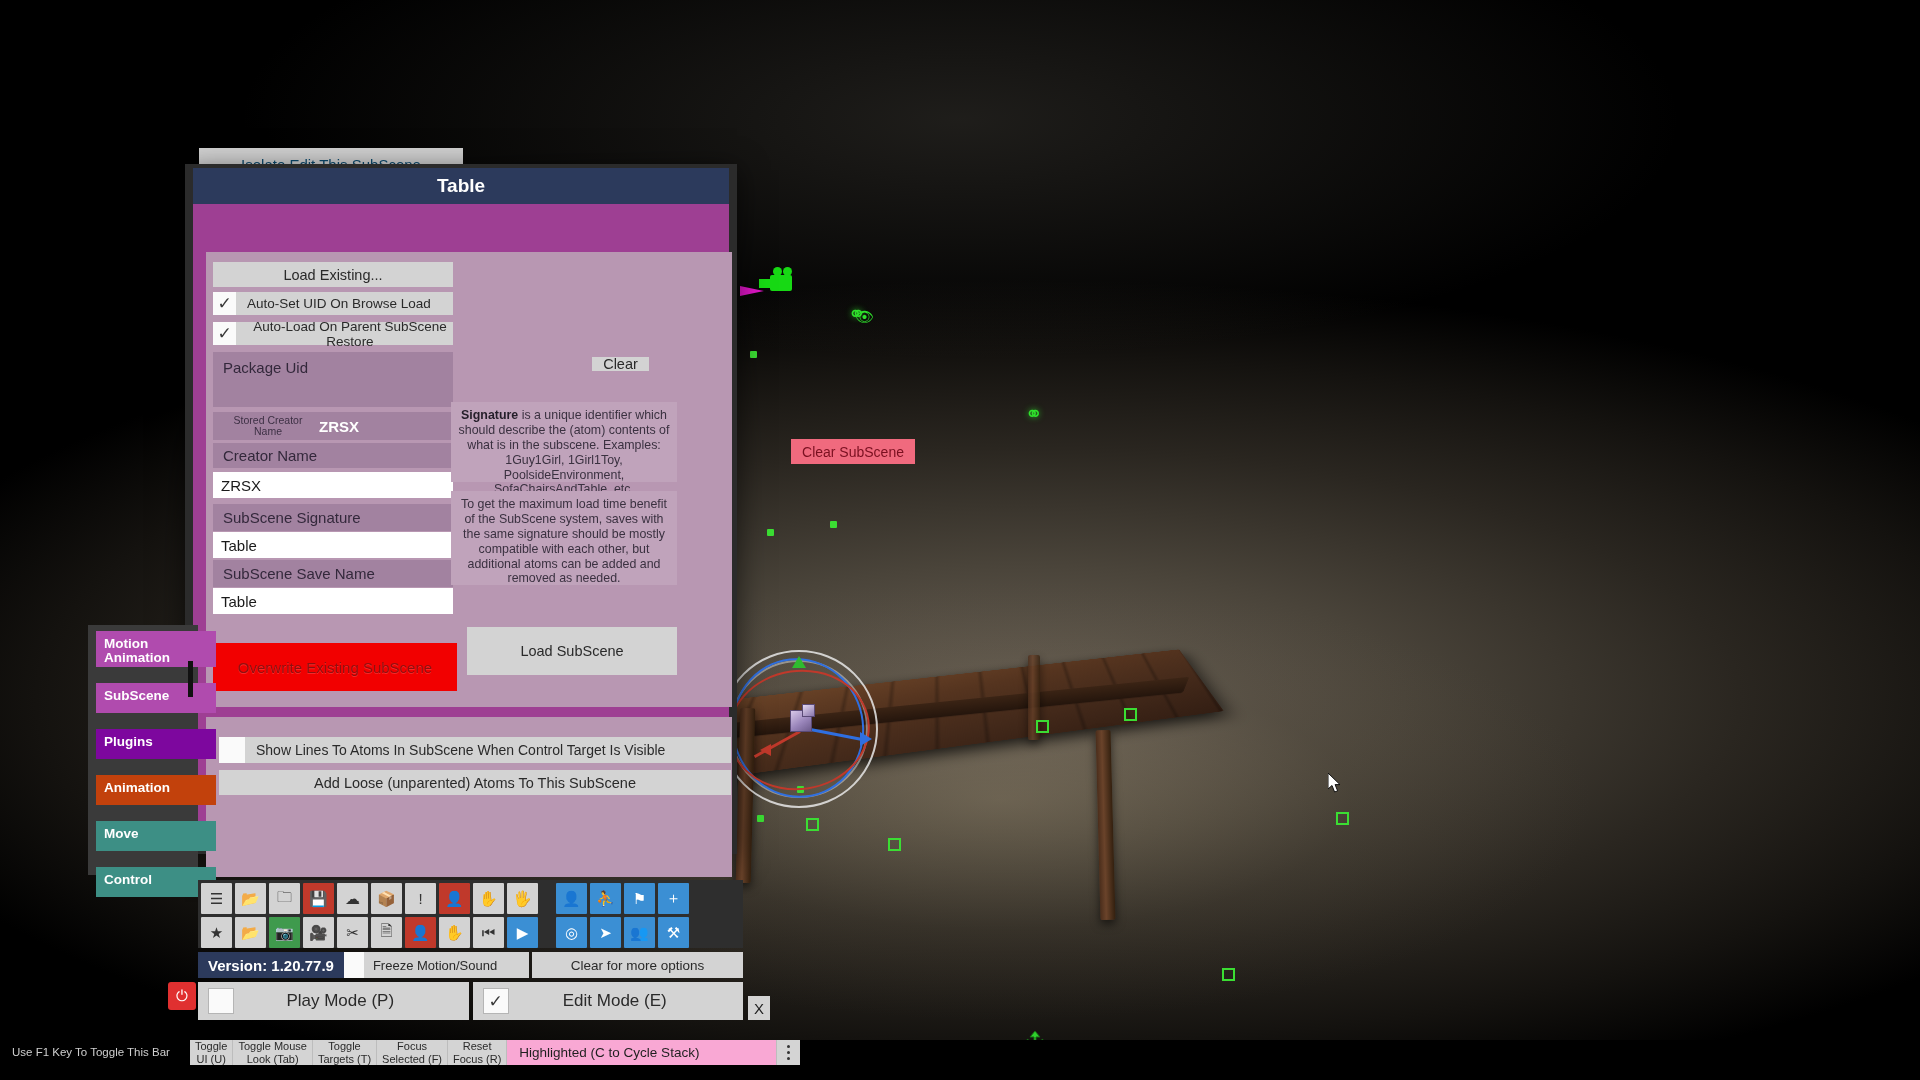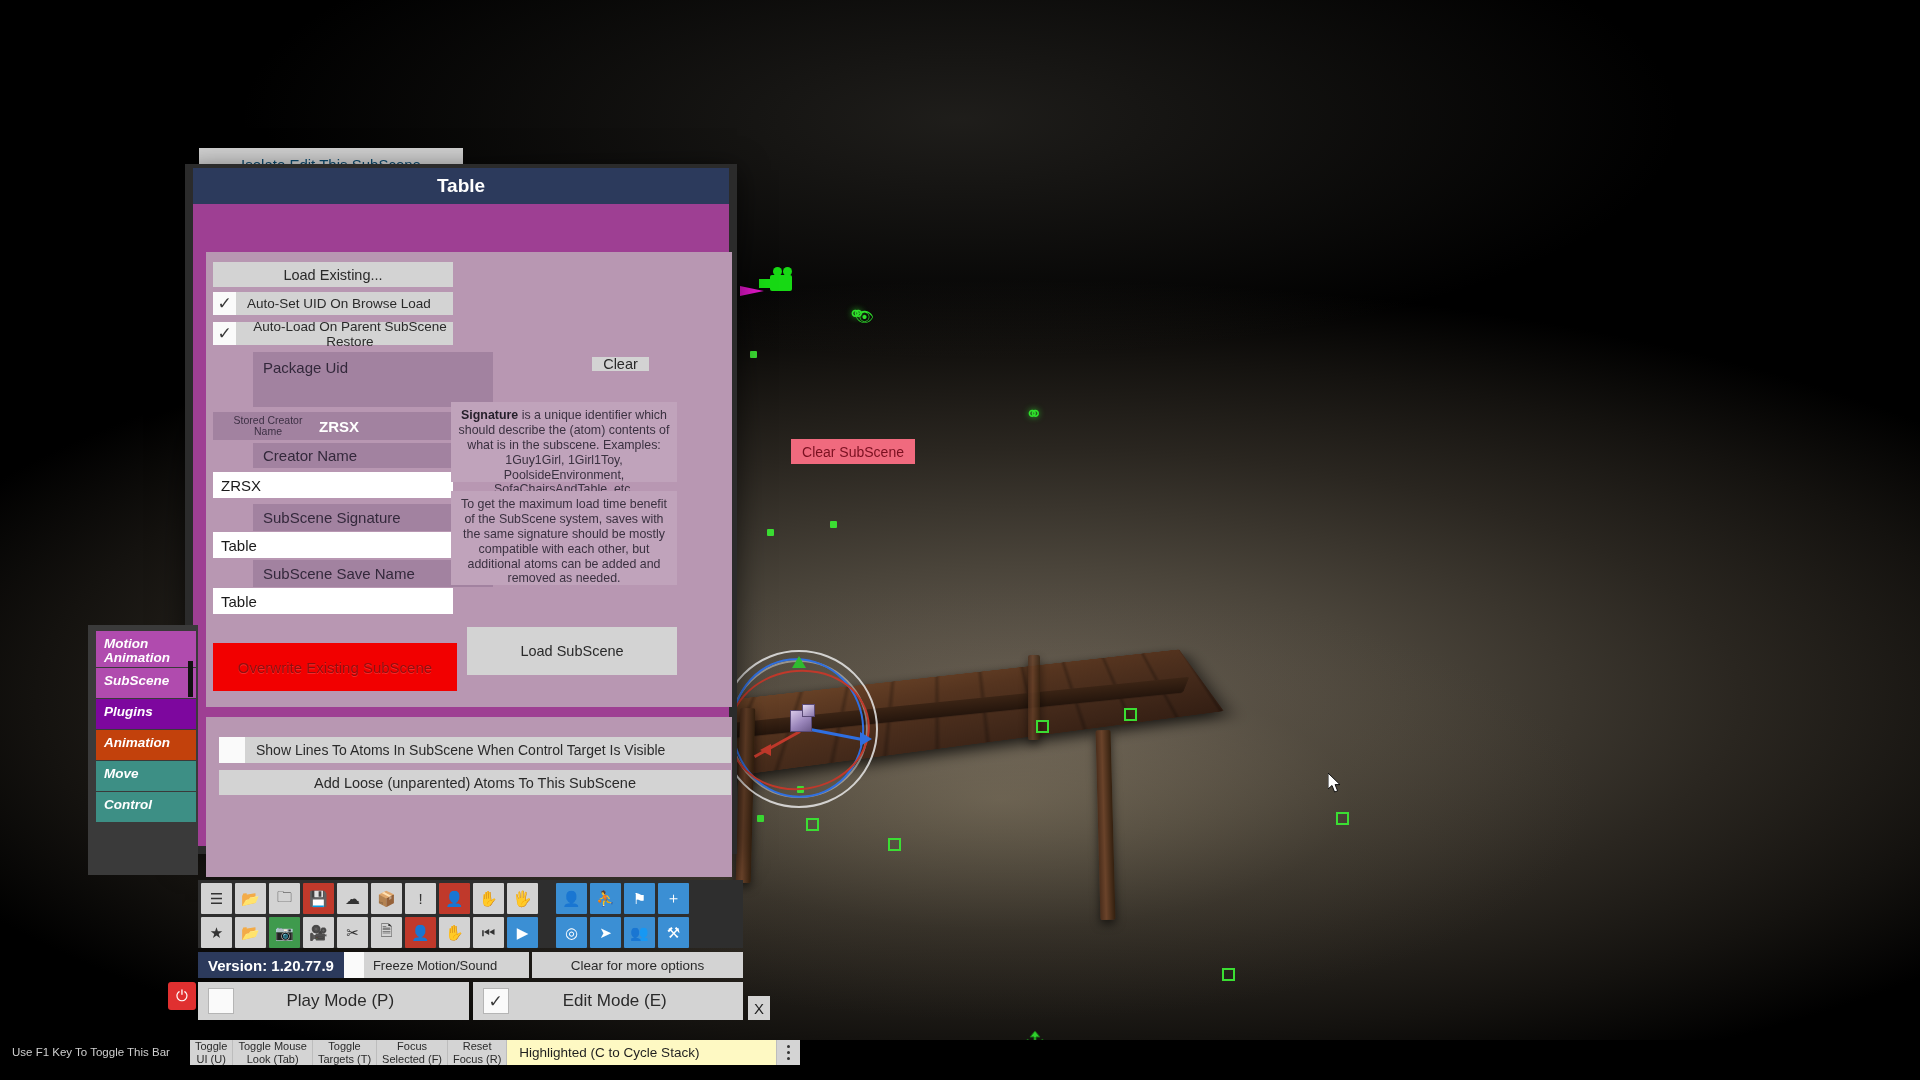--- a/index.html
+++ b/index.html
@@ -165,21 +165,21 @@
   }
   .cb-box {
     width: 23px; height: 23px; background: #fafafa; flex: 0 0 23px;
     display: flex; align-items: center; justify-content: center;
     color: #3a3a3a; font-size: 17px; line-height: 1;
   }
   .cb-label { font-size: 13.5px; color: #2a2a2a; padding-left: 11px; }
 
   .field-head {
     background: #a282a0; color: #33283b; font-size: 15px;
-    display: flex; align-items: center; padding-left: 10px; margin-left: 40px;
+    display: flex; align-items: center; padding-left: 10px;
   }
   .text-input {
     background: #fff; color: #1a1a1a; font-size: 15px;
     display: flex; align-items: center; padding-left: 8px;
   }
   .info-box {
     background: #c0a3bb; color: #3a3140; font-size: 12.4px; line-height: 1.20;
     padding: 6px 7px;
   }
   .info-box b { color: #241e29; }
@@ -222,22 +222,22 @@
   }
 
   #cb-showlines { position: absolute; left: 26px; top: 533px; width: 512px; height: 26px; }
   #cb-showlines .cb-box { width: 26px; height: 26px; flex: 0 0 26px; }
   #cb-showlines .cb-label { font-size: 14px; }
   #add-loose-btn { position: absolute; left: 26px; top: 566px; width: 512px; height: 25px; }
 
   
   #tab-rail { position: absolute; left: 88px; top: 625px; width: 110px; height: 250px; background: #3a3a3a; padding: 6px 0 0 8px; }
   .tab {
-    width: 100px; margin-bottom: 1px; padding: 6px 8px;
-    color: #fff; font-size: 13.5px; font-weight: bold; line-height: 1.05; cursor: pointer; font-style: italic;
+    width: 120px; margin-bottom: 16px; padding: 6px 8px;
+    color: #fff; font-size: 13.5px; font-weight: bold; line-height: 1.05; cursor: pointer;
   }
   .tab-motion { background: #b04bae; height: 36px; }
   .tab-subscene { background: #b04bae; height: 30px; }
   .tab-plugins { background: #7d079e; height: 30px; }
   .tab-animation { background: #c2410c; height: 30px; }
   .tab-move { background: #3d8f85; height: 30px; }
   .tab-control { background: #3d8f85; height: 30px; }
   #tab-sel-marker { position: absolute; left: 188px; top: 661px; width: 5px; height: 36px; background: #111; }
 
   
@@ -269,21 +269,21 @@
   #close-x { position: absolute; left: 748px; top: 996px; width: 22px; height: 24px;
     background: #d3d3d3; color: #222; font-size: 15px;
     display: flex; align-items: center; justify-content: center; cursor: pointer; }
   #power-btn { position: absolute; left: 168px; top: 982px; width: 28px; height: 28px;
     background: #e03030; color: #fff; font-size: 15px;
     display: flex; align-items: center; justify-content: center; cursor: pointer; border-radius: 3px; }
 
   
   #statusbar { position: absolute; left: 0; top: 1040px; width: 1920px; height: 40px; background: #000; }
   #f1-hint { position: absolute; left: 12px; top: 1046px; width: 172px; color: #cfcfcf; font-size: 11.5px; line-height: 1.18; }
-  #status-strip { position: absolute; left: 190px; top: 1040px; width: 610px; height: 25px; background: #fef9c3; display: flex; align-items: stretch; }
+  #status-strip { position: absolute; left: 190px; top: 1040px; width: 610px; height: 25px; background: #f9a8d4; display: flex; align-items: stretch; }
   .st-btn { background: #d4d4d4; color: #2a2a2a; font-size: 11px; line-height: 1.15;
     display: flex; align-items: center; justify-content: center; text-align: center;
     padding: 0 5px; cursor: pointer; border-right: 1px solid #bdbdbd; }
   #st-highlight { color: #1f1f1f; font-size: 13.5px; display: flex; align-items: center; padding-left: 12px; flex: 1; }
   #st-kebab { width: 24px; background: #d4d4d4; display: flex; align-items: center; justify-content: center;
     flex-direction: column; gap: 3px; cursor: pointer; border-left: 1px solid #bdbdbd; }
   #st-kebab span { width: 3px; height: 3px; background: #333; border-radius: 50%; display: block; }
 </style>
 </head>
 <body>

